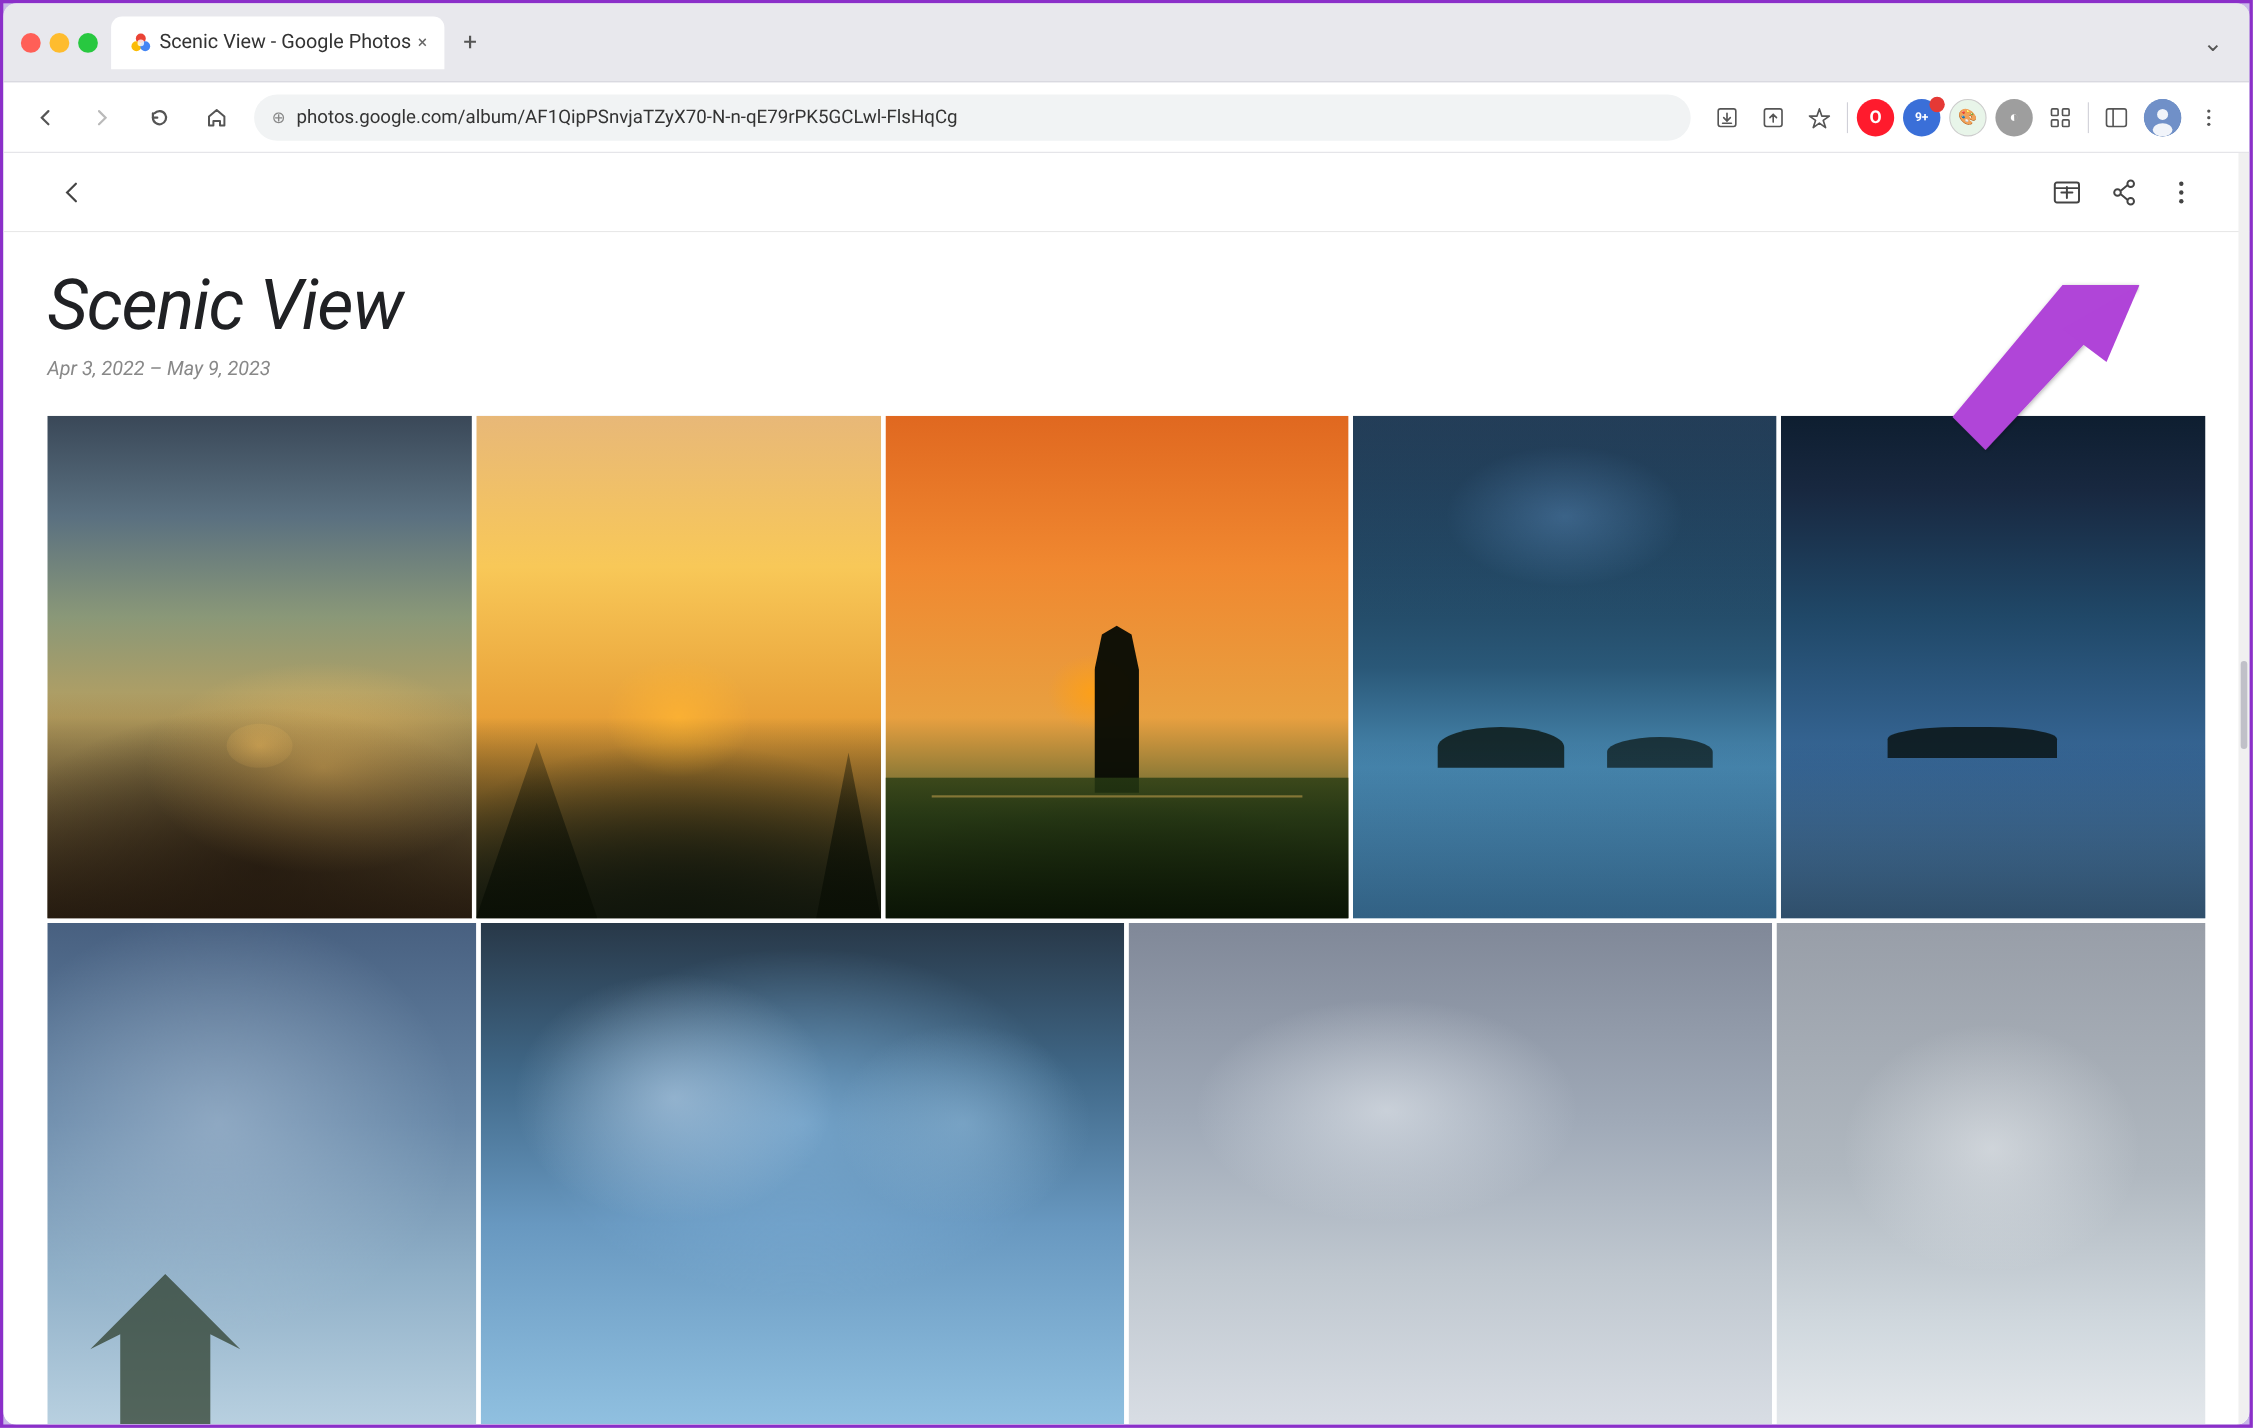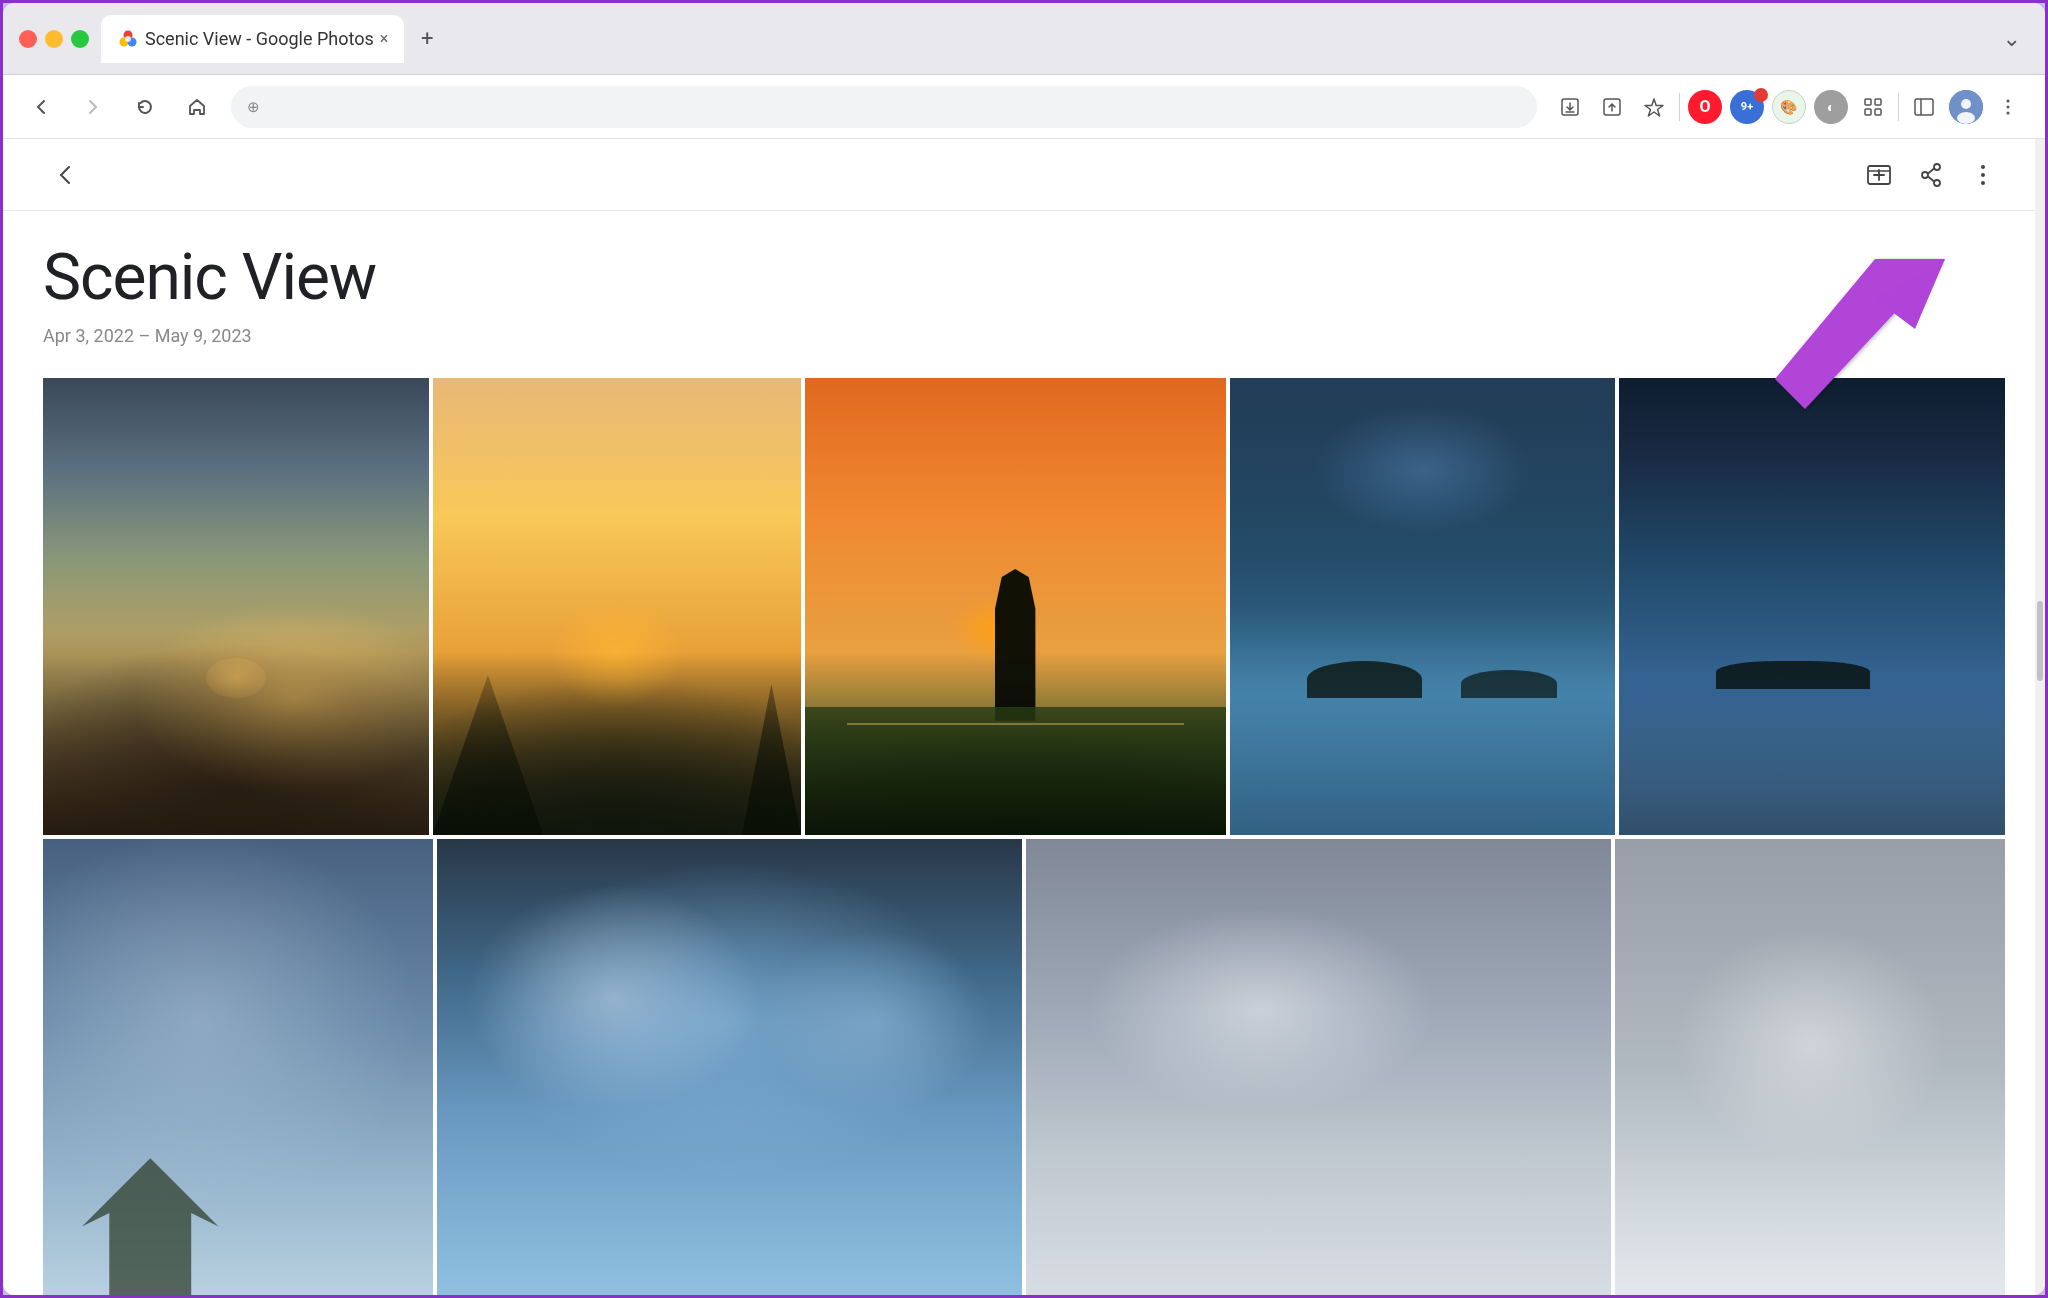--- a/index.html
+++ b/index.html
@@ -232,20 +232,21 @@
       cursor: pointer;
     }
 
     
     .album-content {
       padding: 32px 40px 0;
       flex: 1;
       display: flex;
       flex-direction: column;
       overflow: hidden;
+      font-style: italic;
     }
 
     .album-title {
       font-size: 64px;
       font-weight: 400;
       color: #202124;
       letter-spacing: -1px;
       line-height: 1.1;
       margin-bottom: 12px;
     }
@@ -427,20 +428,21 @@
       </svg>
     </div>
     <div class="nav-btn">
       <svg width="20" height="20" viewBox="0 0 20 20" fill="none">
         <path d="M3 9L10 3L17 9V17H13V13H7V17H3V9Z" stroke="#555" stroke-width="1.8" stroke-linecap="round" stroke-linejoin="round"></path>
       </svg>
     </div>
 
     <div class="url-input-wrapper">
       <span class="url-security-icon" style="font-size:15px; color:#888;">⊕</span>
+      <span class="url-text">photos.google.com/album/AF1QipPSnvjaTZyX70-N-n-qE79rPK5GCLwl-FlsHqCg</span>
     </div>
 
     <div class="toolbar-icons">
       <div class="toolbar-icon">
         <svg width="22" height="22" viewBox="0 0 22 22" fill="none">
           <rect x="3" y="3" width="16" height="16" rx="2" stroke="#555" stroke-width="1.5"></rect>
           <path d="M11 7v6M8 11l3 3 3-3" stroke="#555" stroke-width="1.5" stroke-linecap="round"></path>
           <line x1="7" y1="16" x2="15" y2="16" stroke="#555" stroke-width="1.5" stroke-linecap="round"></line>
         </svg>
       </div>

